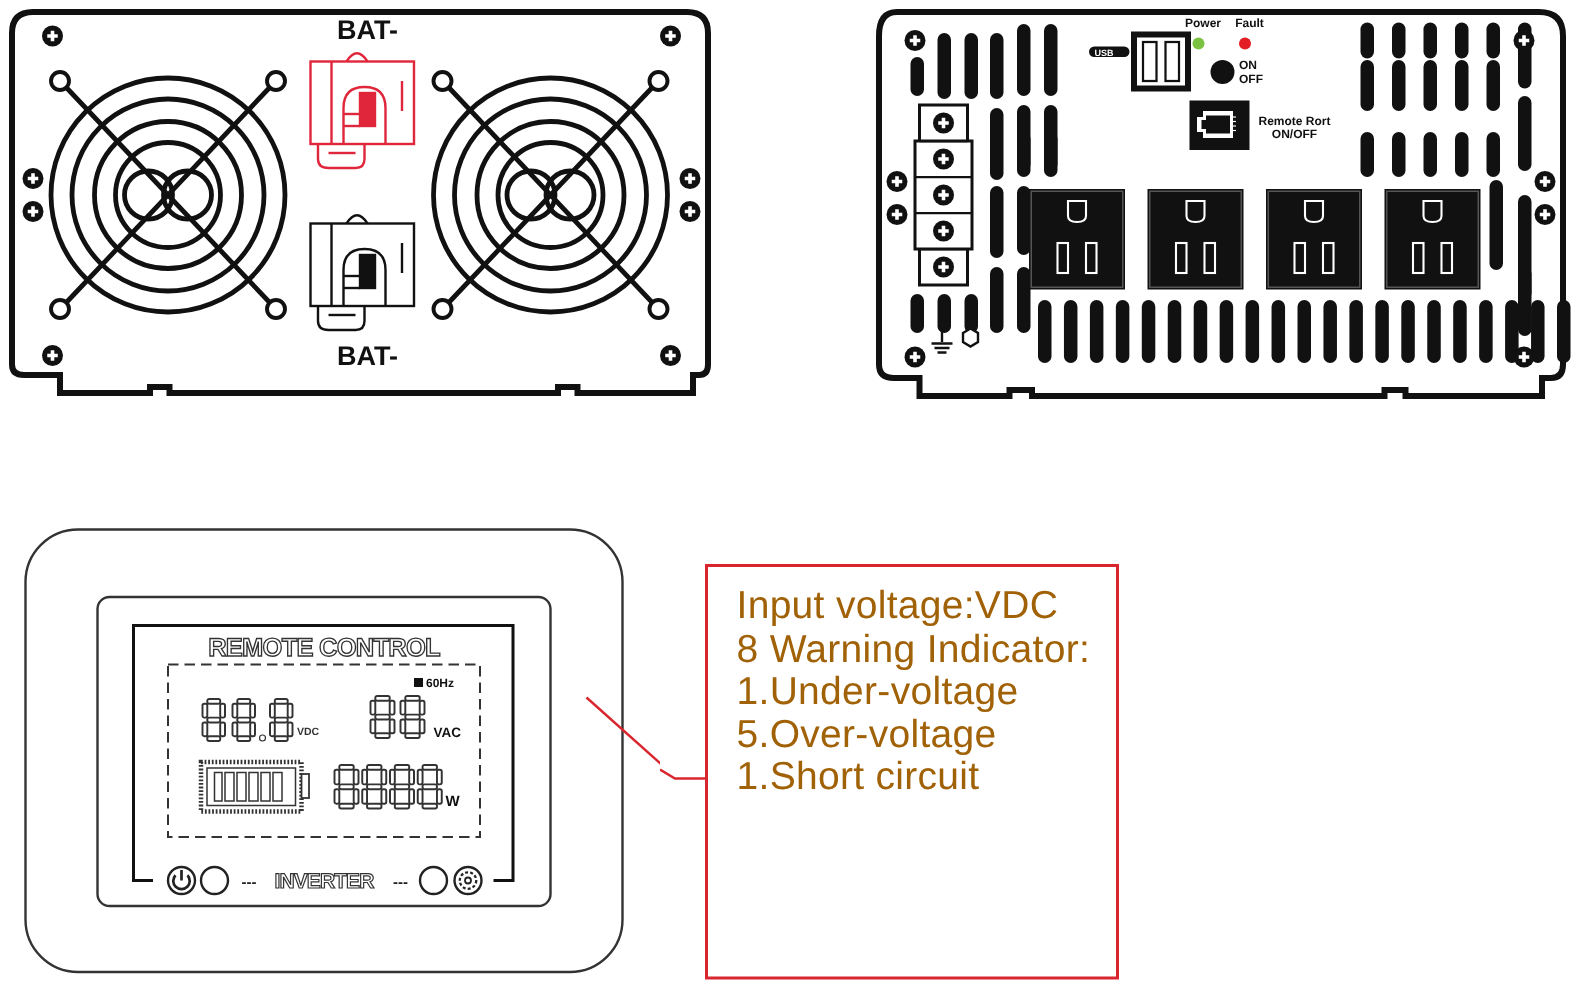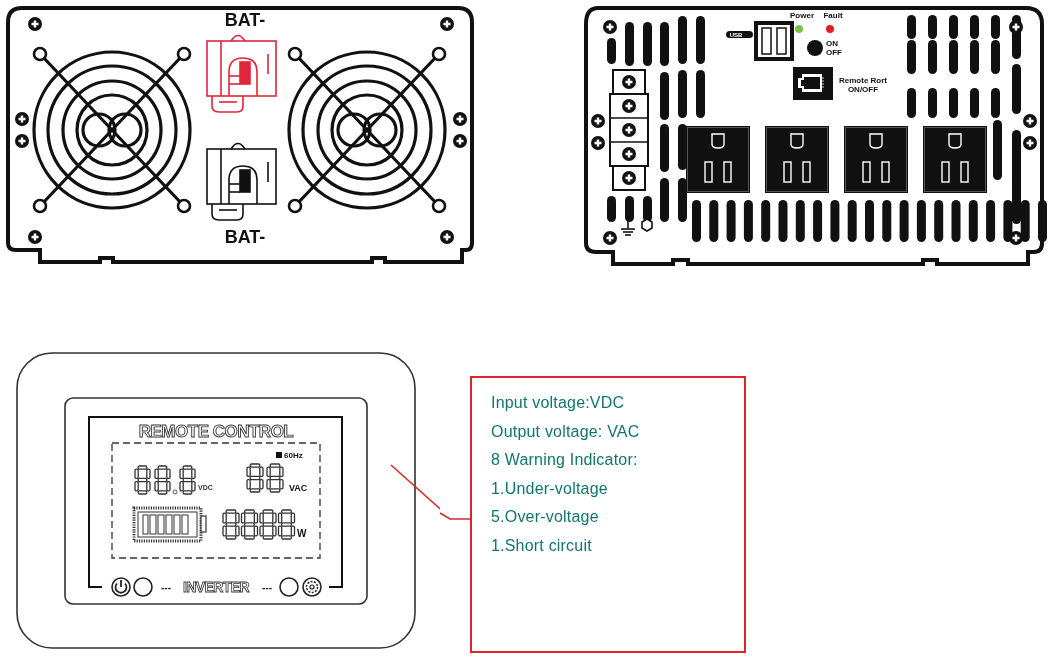--- a/index.html
+++ b/index.html
@@ -1,20 +1,20 @@
 <!DOCTYPE html>
 <html><head>
 <meta charset="utf-8">
 <style>
   html,body{margin:0;padding:0;background:#ffffff;}
   body{width:1051px;height:661px;position:relative;overflow:hidden;font-family:"Liberation Sans",sans-serif;}
   .abs{position:absolute;}
   svg text{font-family:"Liberation Sans",sans-serif;}
   #callout{position:absolute;left:470px;top:376px;width:276px;height:277px;border:2px solid #d9262e;box-sizing:border-box;padding:11px 0 0 19px;}
-  #callout .line{font-size:16px;line-height:28.6px;color:#0f766e;white-space:nowrap;letter-spacing:0.2px;}
+  #callout .line{font-size:26px;line-height:28.6px;color:#a16207;white-space:nowrap;letter-spacing:0.2px;}
 </style>
 </head>
 <body>
 
 <svg class="abs" style="left:0;top:0" width="480" height="270" viewBox="0 0 480 270">
 
   <path d="M22,8 H458 Q472,8 472,22 V243 Q472,250 466,250 H462 V262 H385 V258 H372 V262 H113 V258 H100 V262 H40 V250 H16 Q8,250 8,243 V22 Q8,8 22,8 Z" fill="#fff" stroke="#111" stroke-width="4"></path>
 
   <g fill="#111">
     <g transform="translate(35,24)">
@@ -454,18 +454,17 @@
 
   <path d="M391,125 L447,175" stroke="#d9262e" stroke-width="1.6" fill="none"></path>
 </svg>
 
 <svg class="abs" style="left:440px;top:505px" width="32" height="20">
   <path d="M0,8 L10,14 H32" stroke="#d9262e" stroke-width="1.6" fill="none"></path>
 </svg>
 
 <div id="callout" style="border-color: rgb(217, 38, 46);">
   <div class="line">Input voltage:VDC</div>
-  <div class="line">Output voltage: VAC</div>
   <div class="line">8 Warning Indicator:</div>
   <div class="line">1.Under-voltage</div>
   <div class="line">5.Over-voltage</div>
   <div class="line">1.Short circuit</div>
 </div>
 
 </body></html>

